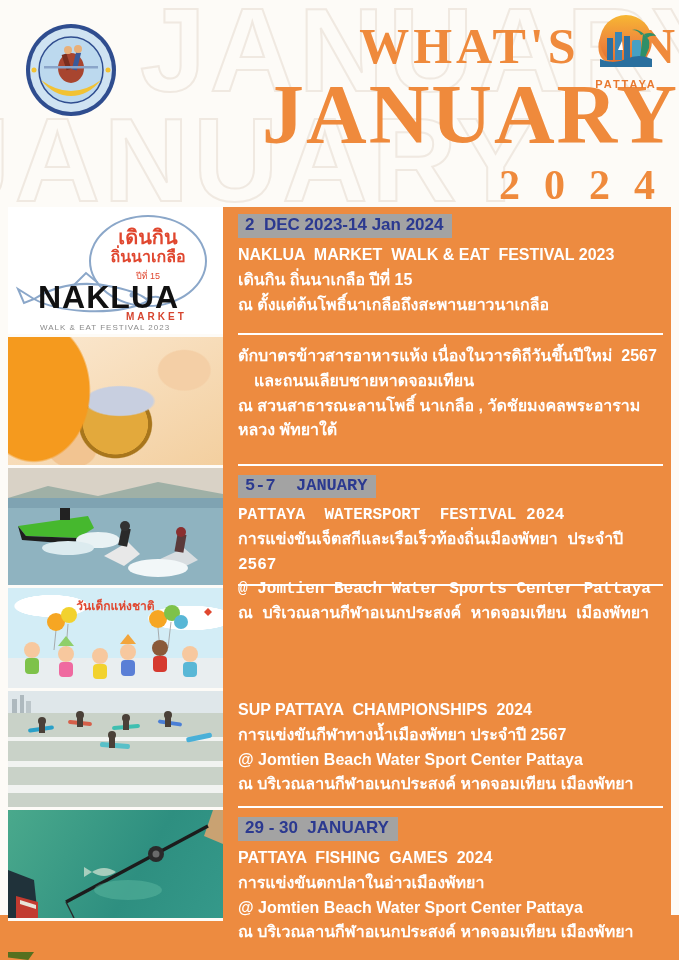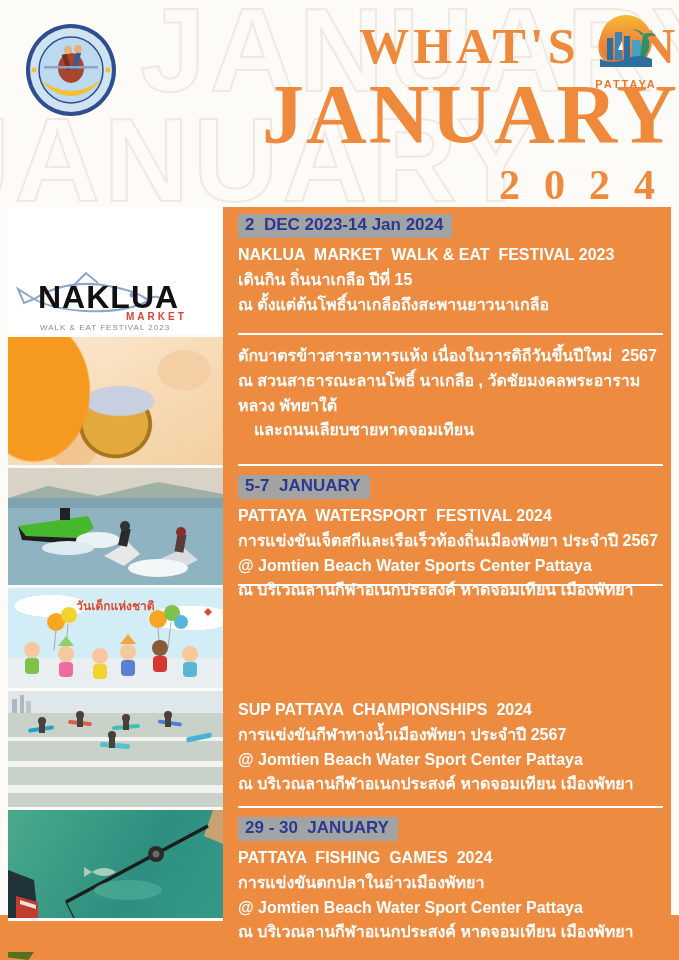--- a/index.html
+++ b/index.html
@@ -21,21 +21,21 @@
   .seal { position:absolute; left:24px; top:22px; z-index:3; }
   .plogo { position:absolute; right:12px; top:14px; width:82px; z-index:3; text-align:center; }
   .plogo-name { margin-top:2px; color:#e8792f; font-size:11px; font-weight:800; letter-spacing:2px; }
 
   
   .content { position:absolute; left:8px; top:207px; width:663px; height:753px;
     background:#ed8b40; z-index:1; }
   .bottom-strip { position:absolute; left:0; top:915px; width:679px; height:45px; background:#ed8b40; z-index:1; }
 
   .event-row { display:flex; width:663px; position:relative; }
-  .r1{height:130px;} .r2{height:131px;} .r3{height:120px;} .r4{height:103px;} .r5{height:119px;} .r6{height:111px;}
+  .r1{height:130px;} .r2{height:131px;} .r3{height:120px;font-family:Liberation Mono, monospace;} .r4{height:103px;} .r5{height:119px;} .r6{height:111px;}
 
   .photo { flex:0 0 215px; width:215px; position:relative; overflow:hidden; border-bottom:3px solid #fdfbf7; }
   .event-text { flex:1; position:relative; padding:7px 10px 0 15px; }
   .event-row.divider .event-text::after { content:""; position:absolute; left:15px; right:8px; bottom:2px; height:2px; background:#fff; }
 
   .badge { display:inline-block; background:#a3a3a3; color:#2b3990; font-weight:700; font-size:17px;
     padding:1px 9px 3px 7px; margin-bottom:5px; white-space:pre-wrap; }
   .line { color:#fff; font-weight:600; font-size:16px; line-height:1.55; white-space:pre-wrap; }
   .line.indent { padding-left:16px; }
 
@@ -134,20 +134,25 @@
       <div class="title2">JANUARY</div>
       <div class="year">2024</div>
     </div>
   </div>
 
   <div class="bottom-strip"></div>
   <div class="content">
 
     <div class="event-row r1 divider">
       <div class="photo ph-naklua">
+        <div class="nk-bubble">
+          <div class="nk-t1">เดินกิน</div>
+          <div class="nk-t2">ถิ่นนาเกลือ</div>
+          <div class="nk-t3">ปีที่ 15</div>
+        </div>
         <svg class="nk-fish" width="150" height="52" viewBox="0 0 150 52">
           <path d="M20 30 Q55 8 100 18 Q128 24 134 32 Q110 44 70 42 Q38 40 20 30 Z" fill="none" stroke="#8ba7c9" stroke-width="2"></path>
           <path d="M20 30 L4 20 L10 34 Z" fill="none" stroke="#8ba7c9" stroke-width="2"></path>
           <path d="M60 16 L72 4 L84 14" fill="none" stroke="#8ba7c9" stroke-width="2"></path>
           <circle cx="118" cy="26" r="2.5" fill="#8ba7c9"></circle>
           <path d="M132 30 q10-4 14-1" stroke="#8ba7c9" stroke-width="2" fill="none"></path>
         </svg>
         <div class="nk-name">NAKLUA</div>
         <div class="nk-market">MARKET</div>
         <div class="nk-sub">WALK &amp; EAT FESTIVAL 2023</div>
@@ -157,22 +162,22 @@
         <div class="line">NAKLUA  MARKET  WALK &amp; EAT  FESTIVAL 2023</div>
         <div class="line">เดินกิน ถิ่นนาเกลือ ปีที่ 15</div>
         <div class="line">ณ ตั้งแต่ต้นโพธิ์นาเกลือถึงสะพานยาวนาเกลือ</div>
       </div>
     </div>
 
     <div class="event-row r2 divider">
       <div class="photo ph-monk"></div>
       <div class="event-text">
         <div class="line">ตักบาตรข้าวสารอาหารแห้ง เนื่องในวารดิถีวันขึ้นปีใหม่  2567</div>
+        <div class="line indent">และถนนเลียบชายหาดจอมเทียน</div>
         <div class="line">ณ สวนสาธารณะลานโพธิ์ นาเกลือ , วัดชัยมงคลพระอารามหลวง พัทยาใต้</div>
-        <div class="line indent">และถนนเลียบชายหาดจอมเทียน</div>
       </div>
     </div>
 
     <div class="event-row r3 divider">
       <div class="photo">
         <svg width="215" height="117" viewBox="0 0 215 117">
           <rect width="215" height="30" fill="#d9d2c6"></rect>
           <path d="M0 30 L40 18 L90 28 L150 14 L215 26 L215 34 L0 34 Z" fill="#9fb0a6"></path>
           <rect y="30" width="215" height="87" fill="#8fb3c0"></rect>
           <rect y="30" width="215" height="10" fill="#7fa3b2"></rect>

